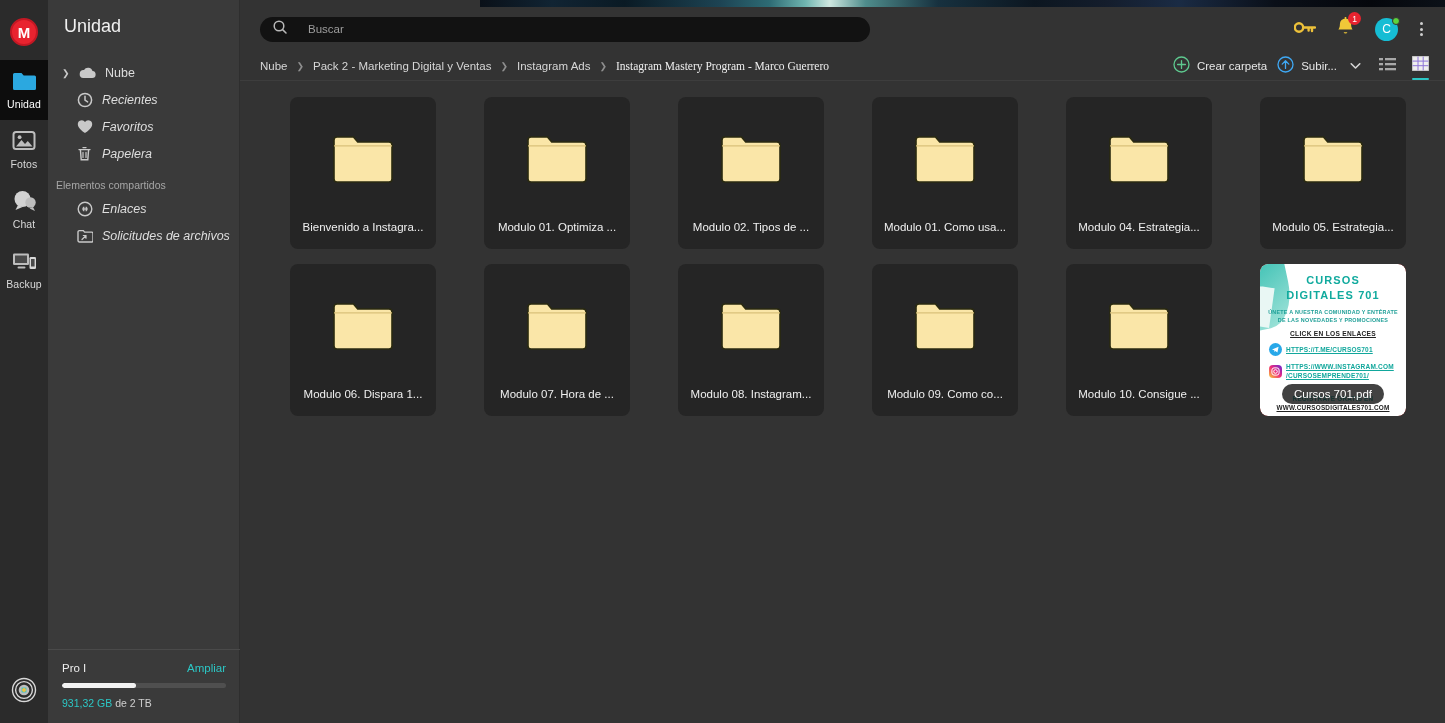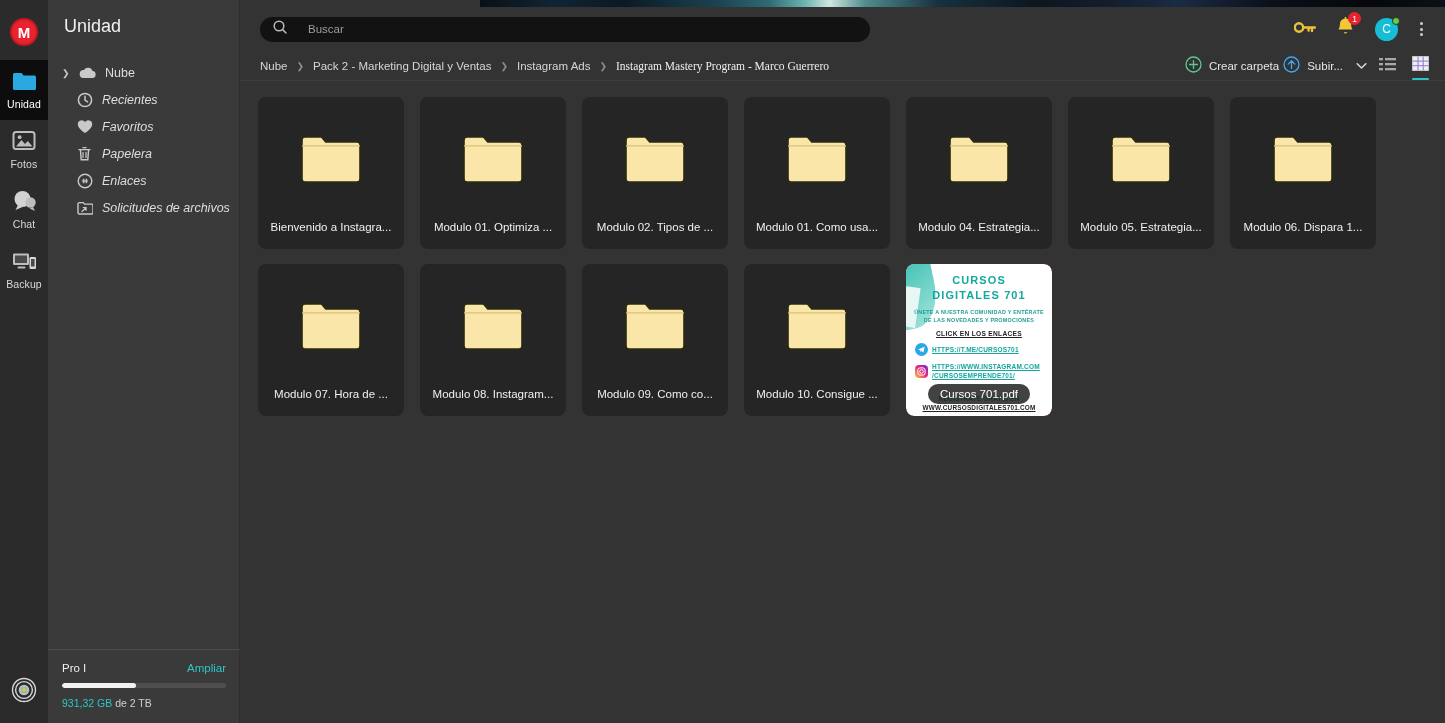--- a/index.html
+++ b/index.html
@@ -117,38 +117,38 @@
 
   
   .crumbrow {
     height: 30px; display: flex; align-items: center; padding: 0 16px 0 20px;
     border-bottom: 1px solid #3d3d3d;
   }
   .crumbs { display: flex; align-items: center; gap: 9px; font-size: 11.5px; }
   .crumb { color: #d6d6d6; cursor: pointer; }
   .crumb.last { color: #efefef; font-family: Liberation Serif, serif; }
   .crumb-sep { color: #8f8f8f; font-size: 9px; }
-  .crumb-actions { margin-left: auto; display: flex; align-items: center; gap: 4px; }
+  .crumb-actions { margin-left: auto; display: flex; align-items: center; gap: 10px; }
   .act { display: flex; align-items: center; gap: 7px; font-size: 11.5px; color: #e6e6e6; cursor: pointer;}
   .view-toggles { display: flex; align-items: center; gap: 16px; margin-left: 8px;}
   .vt { cursor: pointer; position: relative; }
   .vt.active::after {
     content:""; position: absolute; left: 0; right: 0; bottom: -5px; height: 2px;
     background: #2cc7c5; border-radius: 1px;
   }
 
   
   .grid {
     padding: 16px 18px 0 18px; display: flex; flex-wrap: wrap; gap: 15px 16px;
     align-content: flex-start;
   }
   .card {
     width: 146px; height: 152px; background: #252525; border-radius: 8px;
     display: flex; flex-direction: column; align-items: center; cursor: pointer;
-    position: relative; overflow: hidden;
+    position: relative; overflow: hidden; margin-left: 32px;
   }
   .card-ico { flex: 1; display: flex; align-items: center; justify-content: center; }
   .card-label {
     font-size: 11.5px; color: #efefef; padding: 0 8px 16px 8px;
     white-space: nowrap; overflow: hidden; text-overflow: ellipsis;
     max-width: 100%; text-align: center;
   }
 
   
   .card.file { background: #7f1d1d; padding: 0; }
@@ -283,20 +283,21 @@
       <div class="sb-item sb-indent">
         <span class="sb-ic">
           <svg width="15" height="16" viewBox="0 0 15 16">
               <path d="M2 3.6h11M6 1.6h3M3.4 3.6l.8 10.2h6.6l.8-10.2" fill="none" stroke="#c9c9c9" stroke-width="1.4" stroke-linecap="round"></path>
               <path d="M6 6.4v5M9 6.4v5" stroke="#c9c9c9" stroke-width="1.2" stroke-linecap="round"></path>
             </svg>
         </span>
         <span>Papelera</span>
       </div>
 
+      <div class="sb-section">Elementos compartidos</div>
 
 
       <div class="sb-item sb-indent">
         <span class="sb-ic">
           <svg width="16" height="16" viewBox="0 0 16 16">
               <circle cx="8" cy="8" r="6.8" fill="none" stroke="#c9c9c9" stroke-width="1.4"></circle>
               <path d="M6.2 8h3.6M6.9 6.3a2 2 0 0 0 0 3.4M9.1 6.3a2 2 0 0 1 0 3.4" stroke="#c9c9c9" stroke-width="1.3" fill="none" stroke-linecap="round"></path>
             </svg>
         </span>
         <span>Enlaces</span>

